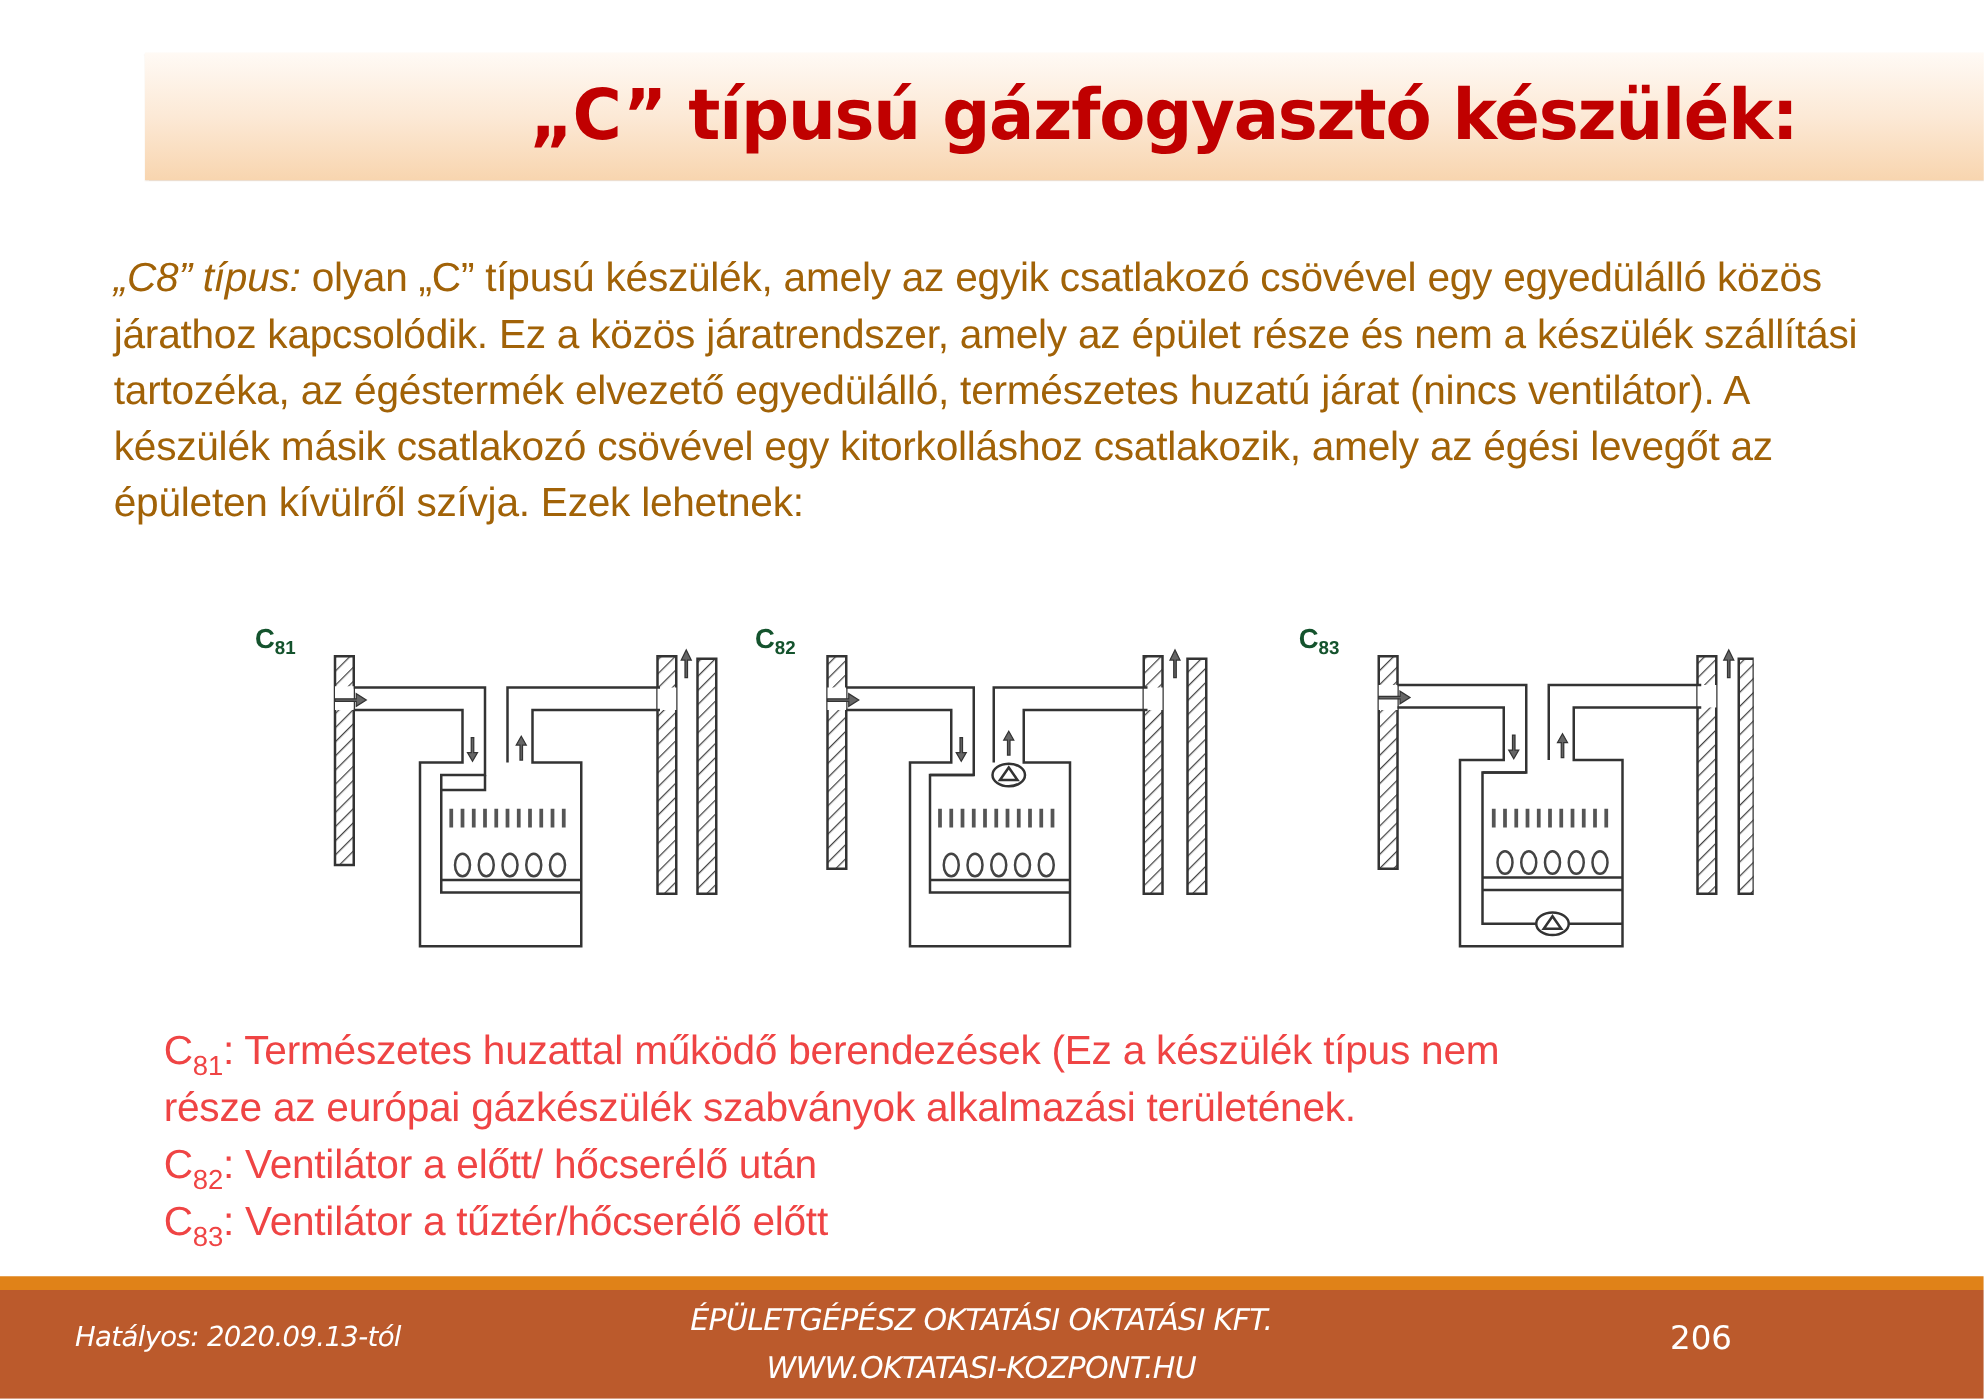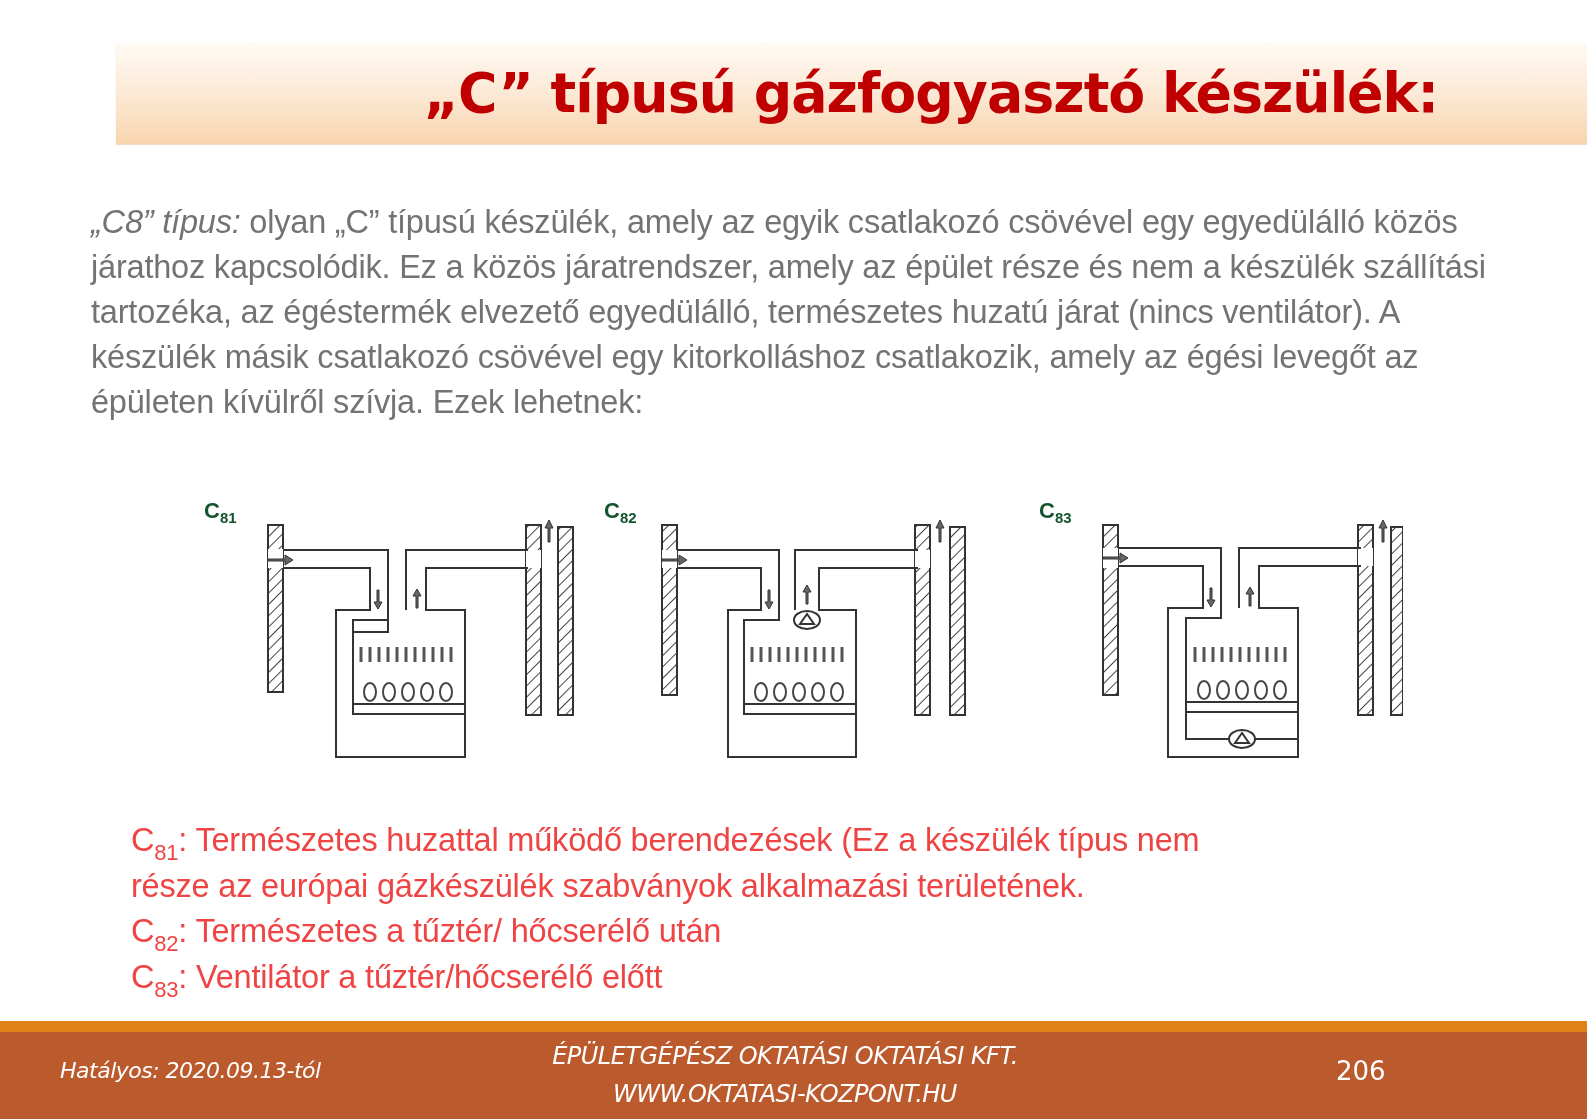--- a/index.html
+++ b/index.html
@@ -17,21 +17,21 @@
     position: absolute; left: 0; right: 0; top: 18px;
     text-align: center;
     font-family: "DejaVu Sans", sans-serif;
     font-weight: bold; font-size: 56px; letter-spacing: -1px;
     color: #c00000;
     transform: scaleX(0.96);
     padding-left: 110px;
   }
   .intro {
     position: absolute; left: 91px; top: 200px; width: 1400px;
-    font-size: 32.5px; line-height: 45px; color: #737373;
+    font-size: 32.5px; line-height: 45px; color: #a16207;
     letter-spacing: -0.2px;
   }
   .intro .lead { font-style: italic; }
   .diagrams {
     position: absolute; left: 188px; top: 492px; width: 1215px; height: 270px;
   }
   .diagram { position: absolute; top: 0; height: 270px; }
   .diagram svg { display: block; }
   .diag-label {
     position: absolute; left: 16px; top: 6px;
@@ -233,21 +233,21 @@
         <polygon points="226,114 226,102 223,102 227,95 231,102 228,102 228,114"></polygon>
         <polygon points="359,50 359,36 356,36 360,28 364,36 361,36 361,50"></polygon>
       </g>
     </svg>
   </div>
 </div>
 
 <div class="defs-list">
   <div class="def-line"><span>C</span><sub>81</sub><span>: Természetes huzattal működő berendezések (Ez a készülék típus nem</span></div>
   <div class="def-line">része az európai gázkészülék szabványok alkalmazási területének.</div>
-  <div class="def-line"><span>C</span><sub>82</sub><span>: Természetes a tűztér/ hőcserélő után</span></div>
+  <div class="def-line"><span>C</span><sub>82</sub><span>: Ventilátor a előtt/ hőcserélő után</span></div>
   <div class="def-line"><span>C</span><sub>83</sub><span>: Ventilátor a tűztér/hőcserélő előtt</span></div>
 </div>
 
 <div class="footer-strip"></div>
 <div class="footer">
   <div class="footer-left">Hatályos: 2020.09.13-tól</div>
   <div class="footer-center">
     <div>ÉPÜLETGÉPÉSZ  OKTATÁSI OKTATÁSI KFT.</div>
     <div>WWW.OKTATASI-KOZPONT.HU</div>
   </div>

